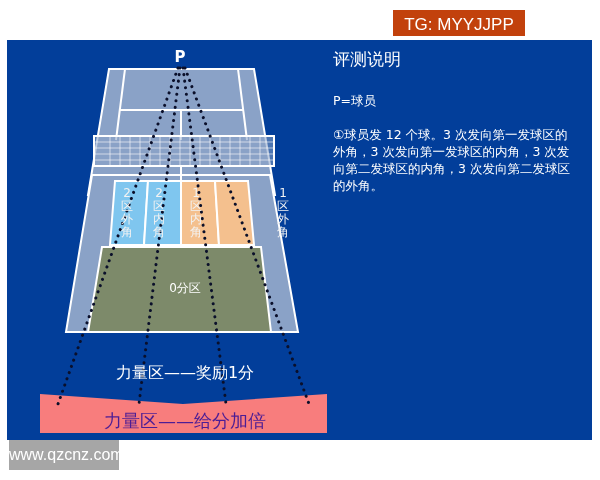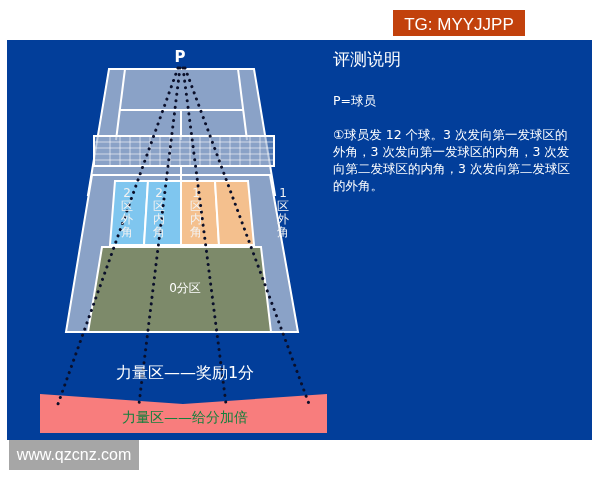--- a/index.html
+++ b/index.html
@@ -12,38 +12,38 @@
       position: absolute; left: 7px; top: 40px; width: 585px; height: 400px;
       background: #023e9a;
     }
     .court-svg { position: absolute; left: 0; top: 0; }
     .watermark-top {
       position: absolute; left: 393px; top: 10px; width: 132px; height: 26px;
       background: #c2410c; color: #ffffff; font-size: 17px; line-height: 30px;
       text-align: center; font-family: "Liberation Sans", sans-serif;
     }
     .watermark-bottom {
-      position: absolute; left: 9px; top: 440px; width: 130px; height: 30px;
+      position: absolute; left: 9px; top: 440px; width: 110px; height: 30px;
       background: #a6a6a6; color: #ffffff; font-size: 16px; line-height: 30px;
       text-align: center; font-family: "Liberation Sans", sans-serif;
     }
     .legend {
       position: absolute; left: 333px; top: 48px; width: 250px; color: #ffffff;
     }
     .legend-title { font-size: 17px; margin: 0 0 22px 0; }
     .legend-line { font-size: 12.5px; margin: 0 0 16px 0; }
     .legend-para { font-size: 12.5px; line-height: 17px; margin: 0 0 14px 0; width: 238px; }
     .lbl { position: absolute; color: #ffffff; text-align: center; }
     .vlabel {
       position: absolute; color: #f2f2f2; font-size: 12px; line-height: 13px;
       width: 14px; text-align: center; word-break: break-all;
     }
     .zero-label { font-size: 12px; }
     .power-label { font-size: 16px; }
-    .double-label { font-size: 14px; color: #15803d; text-align: center; }
+    .double-label { font-size: 18px; color: #4c1d95; text-align: center; }
     .player-label { font-size: 15px; font-weight: bold; }
   </style>
 </head>
 <body>
 
 <div class="panel"></div>
 
 <svg class="court-svg" width="600" height="480" viewBox="0 0 600 480">
 
   <polygon points="109,69 254,69 275,195 88,195" fill="#8aa2c7" stroke="#ffffff" stroke-width="2"></polygon>

